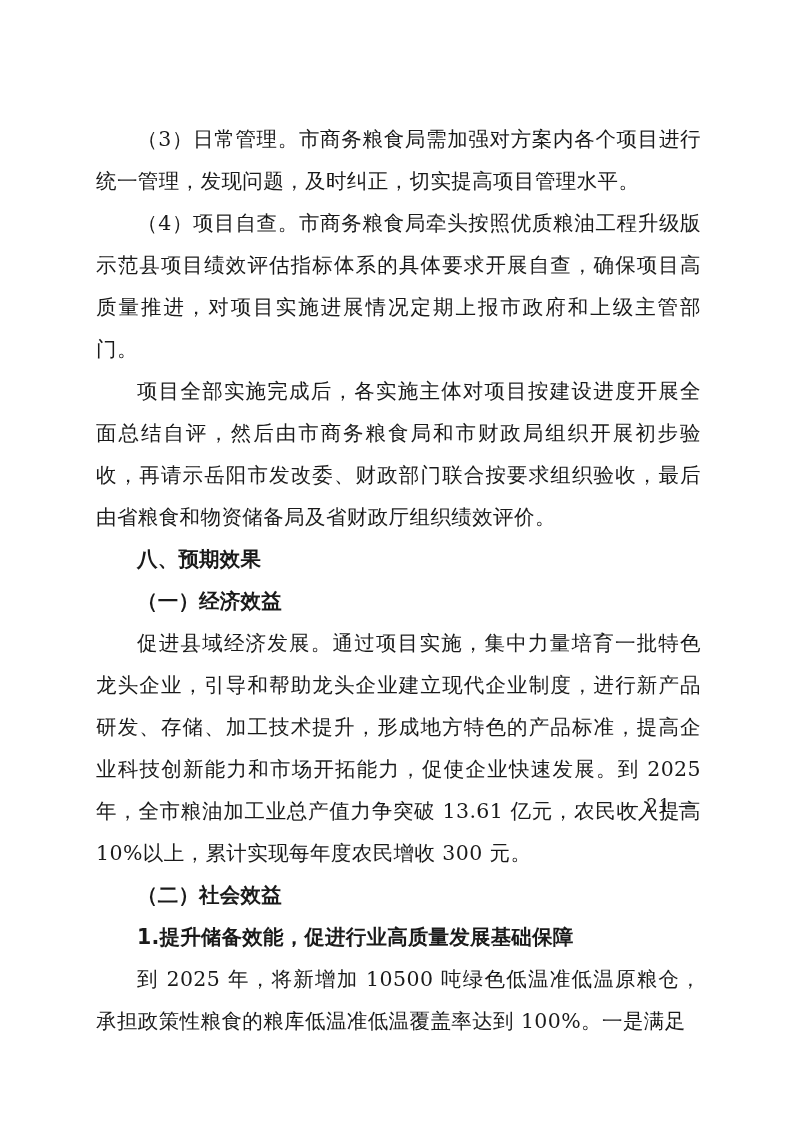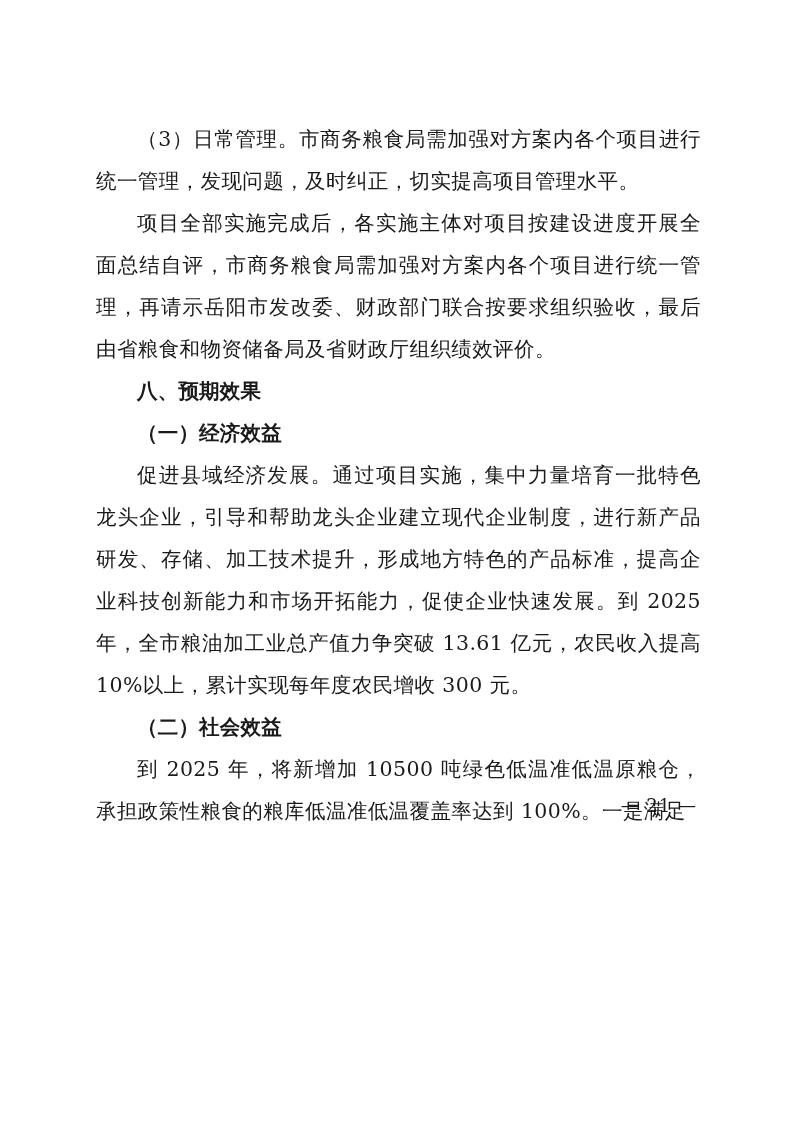--- a/index.html
+++ b/index.html
@@ -53,21 +53,23 @@
     color: #1a1a1a;
     margin-left: 38px;
   }
 </style>
 </head>
 <body>
 
 <div class="page">
   <div class="doc-body">
     <p class="para">（3）日常管理。市商务粮食局需加强对方案内各个项目进行统一管理，发现问题，及时纠正，切实提高项目管理水平。</p>
-    <p class="para">项目全部实施完成后，各实施主体对项目按建设进度开展全面总结自评，市商务粮食局需加强对方案内各个项目进行统一管理，再请示岳阳市发改委、财政部门联合按要求组织验收，最后由省粮食和物资储备局及省财政厅组织绩效评价。</p>
+    <p class="para">（4）项目自查。市商务粮食局牵头按照优质粮油工程升级版示范县项目绩效评估指标体系的具体要求开展自查，确保项目高质量推进，对项目实施进展情况定期上报市政府和上级主管部门。</p>
+    <p class="para">项目全部实施完成后，各实施主体对项目按建设进度开展全面总结自评，然后由市商务粮食局和市财政局组织开展初步验收，再请示岳阳市发改委、财政部门联合按要求组织验收，最后由省粮食和物资储备局及省财政厅组织绩效评价。</p>
     <p class="heading">八、预期效果</p>
     <p class="heading">（一）经济效益</p>
     <p class="para">促进县域经济发展。通过项目实施，集中力量培育一批特色龙头企业，引导和帮助龙头企业建立现代企业制度，进行新产品研发、存储、加工技术提升，形成地方特色的产品标准，提高企业科技创新能力和市场开拓能力，促使企业快速发展。到 2025 年，全市粮油加工业总产值力争突破 13.61 亿元，农民收入提高 10%以上，累计实现每年度农民增收 300 元。</p>
     <p class="heading">（二）社会效益</p>
+    <p class="heading">1.提升储备效能，促进行业高质量发展基础保障</p>
     <p class="para">到 2025 年，将新增加 10500 吨绿色低温准低温原粮仓，承担政策性粮食的粮库低温准低温覆盖率达到 100%。一是满足</p>
   </div>
   <div class="page-number">— 21 —</div>
 </div>
 
 </body></html>

